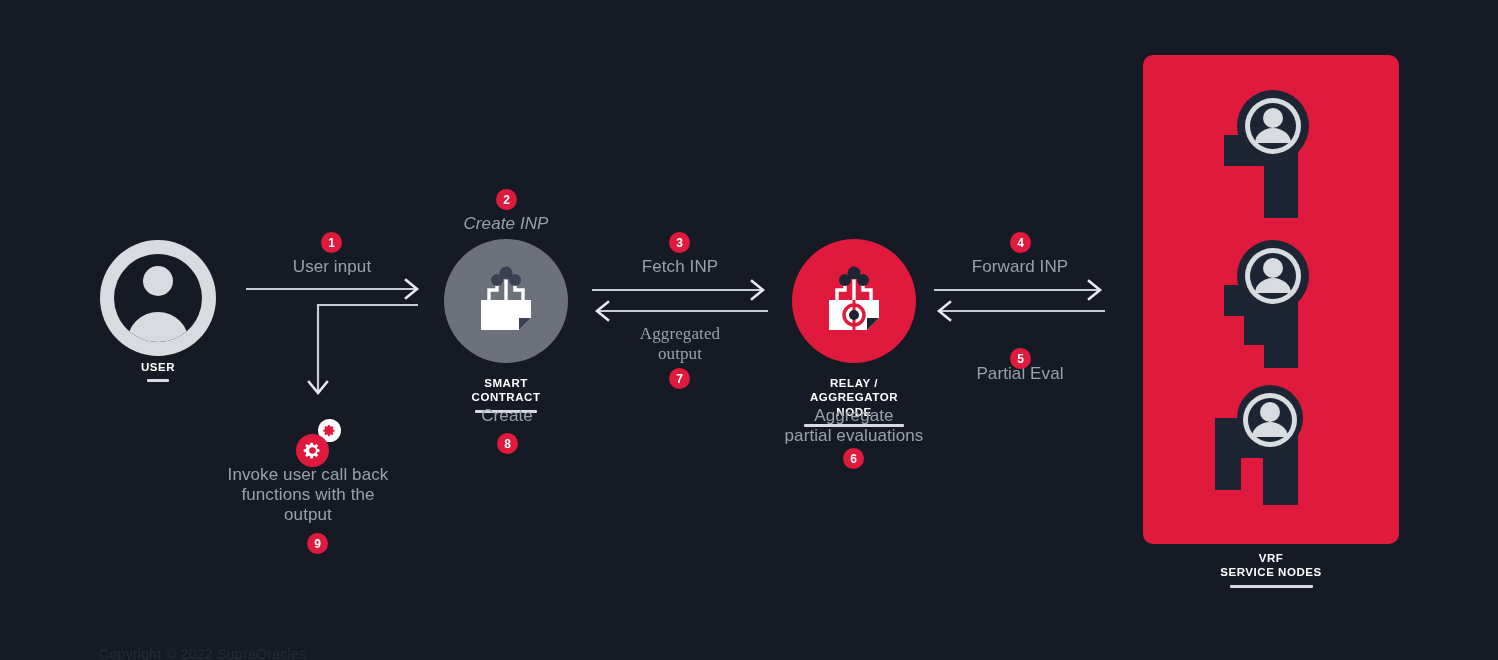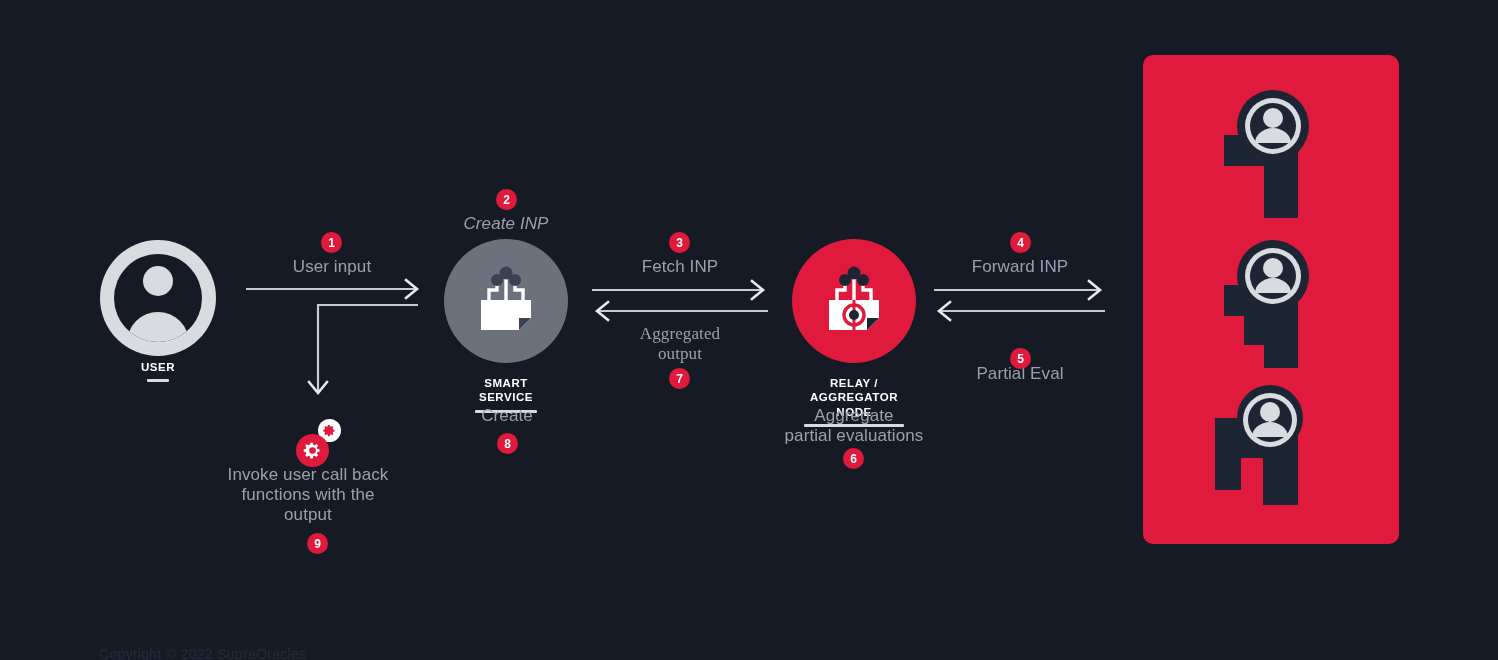--- a/index.html
+++ b/index.html
@@ -180,21 +180,21 @@
         <circle cx="30" cy="18" r="6" fill="#3a4152"></circle>
         <circle cx="39" cy="11" r="6.5" fill="#3a4152"></circle>
         <circle cx="48" cy="18" r="6" fill="#3a4152"></circle>
 
         <path d="M14,38 L64,38 L64,56 L52,68 L14,68 Z" fill="#ffffff"></path>
         <path d="M52,56 L64,56 L52,68 Z" fill="#3a4152"></path>
       </svg>
     </div>
     <div style="width:124px; margin-top:13px;">
       <div class="node-title">SMART
-SERVICE</div>
+CONTRACT</div>
       <div class="node-underline" style="width:62px;"></div>
     </div>
   </div>
 
   <div class="abs" style="left:460px; top:406px; width:94px;">
     <div class="flow-label">Create</div>
   </div>
   <div class="abs" style="left:497px; top:433px;">
     <div class="badge">8</div>
   </div>
@@ -320,16 +320,21 @@
         <path d="M2,38 L30,38 L30,30 L85,30 L85,125 L50,125 L50,78 L28,78 L28,110 L2,110 Z" fill="#1d2433"></path>
         <circle cx="57" cy="38" r="33" fill="#1d2433"></circle>
         <circle cx="57" cy="40" r="27" fill="#d8dce1"></circle>
         <circle cx="57" cy="40" r="22" fill="#1d2433"></circle>
         <circle cx="57" cy="32" r="10" fill="#d8dce1"></circle>
         <path d="M39,57 a18,15 0 0 1 36,0 z" fill="#d8dce1"></path>
       </svg>
     </div>
   </div>
 
+  <div class="abs" style="left:1143px; top:551px; width:256px;">
+    <div class="node-title">VRF
+SERVICE NODES</div>
+    <div class="node-underline" style="width:83px;"></div>
+  </div>
 
   <div class="abs footer" style="left:99px; top:646px;">Copyright © 2022 SupraOracles</div>
 
 </div>
 
 </body></html>

